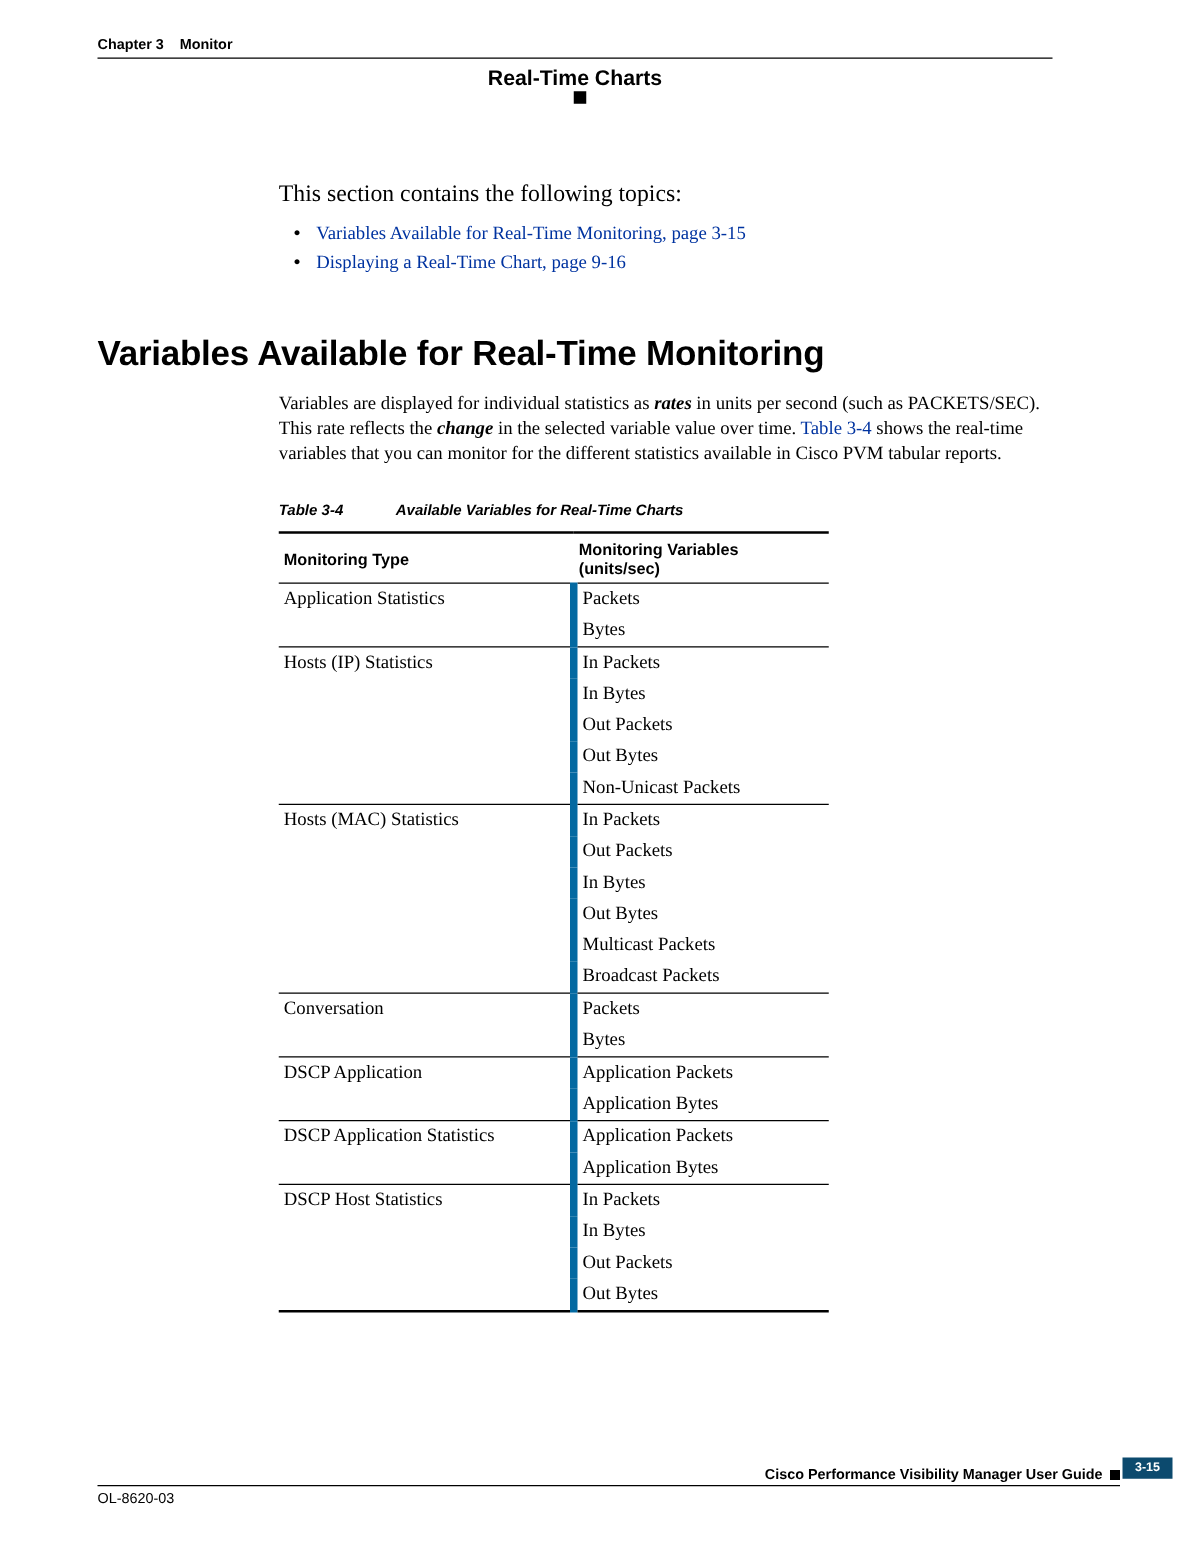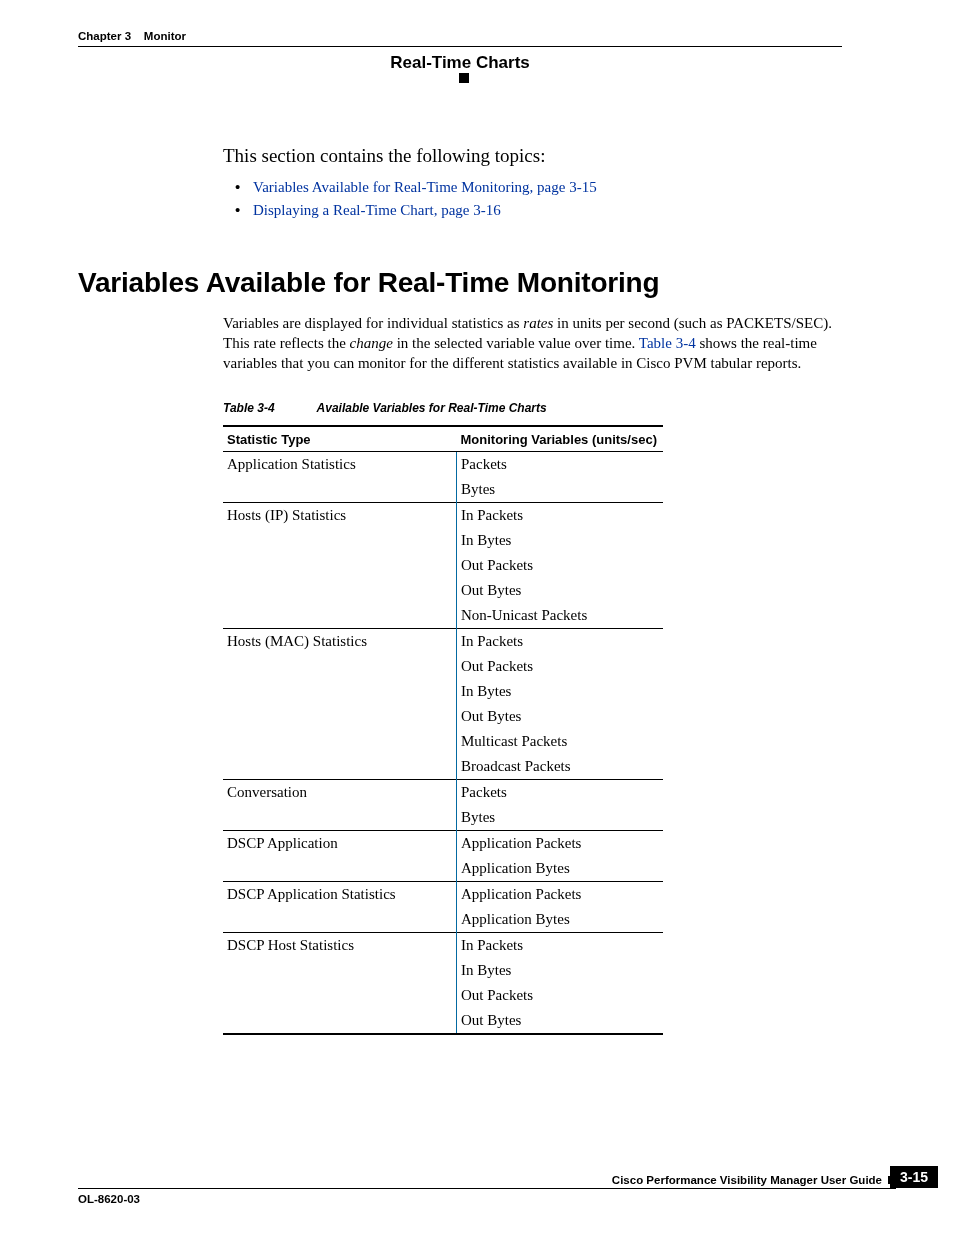--- a/index.html
+++ b/index.html
@@ -80,21 +80,21 @@
     font-weight: bold;
     margin-top: 48px;
     margin-bottom: 14px;
     letter-spacing: -0.2px;
   }
   .body-para {
     margin-left: 145px;
     font-size: 15px;
     line-height: 1.35;
   }
-  .italic { font-style: italic; }
+  .italic { font-style: italic; font-weight: bold; }
   .table-caption-row {
     margin-left: 145px;
     margin-top: 28px;
     margin-bottom: 10px;
     font-family: Liberation Sans, sans-serif;
     font-size: 12px;
   }
   .table-caption-row .tc-num {
     font-style: italic;
     font-weight: bold;
@@ -119,21 +119,21 @@
     border-bottom: 1px solid #000;
     padding: 5px 4px 4px 4px;
   }
   table.vars td {
     padding: 4px 4px 4px 4px;
     vertical-align: top;
     border: none;
   }
   table.vars td.col-l {
     width: 225px;
-    border-right: 1px solid #0369a1;
+    border-right: 6px solid #0369a1;
   }
   table.vars tbody tr.group-start td {
     border-top: 1px solid #000;
   }
   table.vars tbody tr.last td {
     border-bottom: 2px solid #000;
   }
   .footer {
     position: absolute;
     left: 78px;
@@ -164,28 +164,28 @@
   }
   .footer-bottom {
     display: flex;
     justify-content: space-between;
     align-items: flex-start;
     margin-top: 4px;
   }
   .doc-id {
     font-family: Arial, Helvetica, sans-serif;
     font-size: 11.5px;
-    font-weight: bold;
+    font-weight: normal;
   }
   .page-num-box {
-    background: #000000;
+    background: #0c4a6e;
     color: #fff;
     font-family: Arial, Helvetica, sans-serif;
     font-weight: bold;
-    font-size: 14px;
+    font-size: 10px;
     padding: 3px 10px;
     position: absolute;
     right: 0;
     top: -8px;
   }
 </style>
 </head>
 <body>
 
 <div class="page">
@@ -197,38 +197,38 @@
   <div class="header-rule"></div>
   <div class="section-label-row">
     <span>Real-Time Charts</span>
     <span class="black-square"></span>
   </div>
 
   <div class="content-block">
     <div class="intro-text">This section contains the following topics:</div>
     <ul class="bullet-list">
       <li><span class="link">Variables Available for Real-Time Monitoring, page 3-15</span></li>
-      <li><span class="link">Displaying a Real-Time Chart, page 3-16</span></li>
+      <li><span class="link">Displaying a Real-Time Chart, page 9-16</span></li>
     </ul>
   </div>
 
   <div class="h2">Variables Available for Real-Time Monitoring</div>
 
   <div class="body-para">
     <span>Variables are displayed for individual statistics as </span><span class="italic">rates</span><span> in units per second (such as PACKETS/SEC). This rate reflects the </span><span class="italic">change</span><span> in the selected variable value over time. </span><span class="link">Table 3-4</span><span> shows the real-time variables that you can monitor for the different statistics available in Cisco PVM tabular reports.</span>
   </div>
 
   <div class="table-caption-row">
     <span class="tc-num">Table 3-4</span><span class="tc-title">Available Variables for Real-Time Charts</span>
   </div>
 
   <table class="vars">
     <thead>
       <tr>
-        <th>Statistic Type</th>
+        <th>Monitoring Type</th>
         <th>Monitoring Variables (units/sec)</th>
       </tr>
     </thead>
     <tbody id="vars-body">
         <tr class="group-start">
           <td class="col-l">Application Statistics</td>
           <td>Packets</td>
         </tr>
         <tr>
           <td class="col-l"></td>

